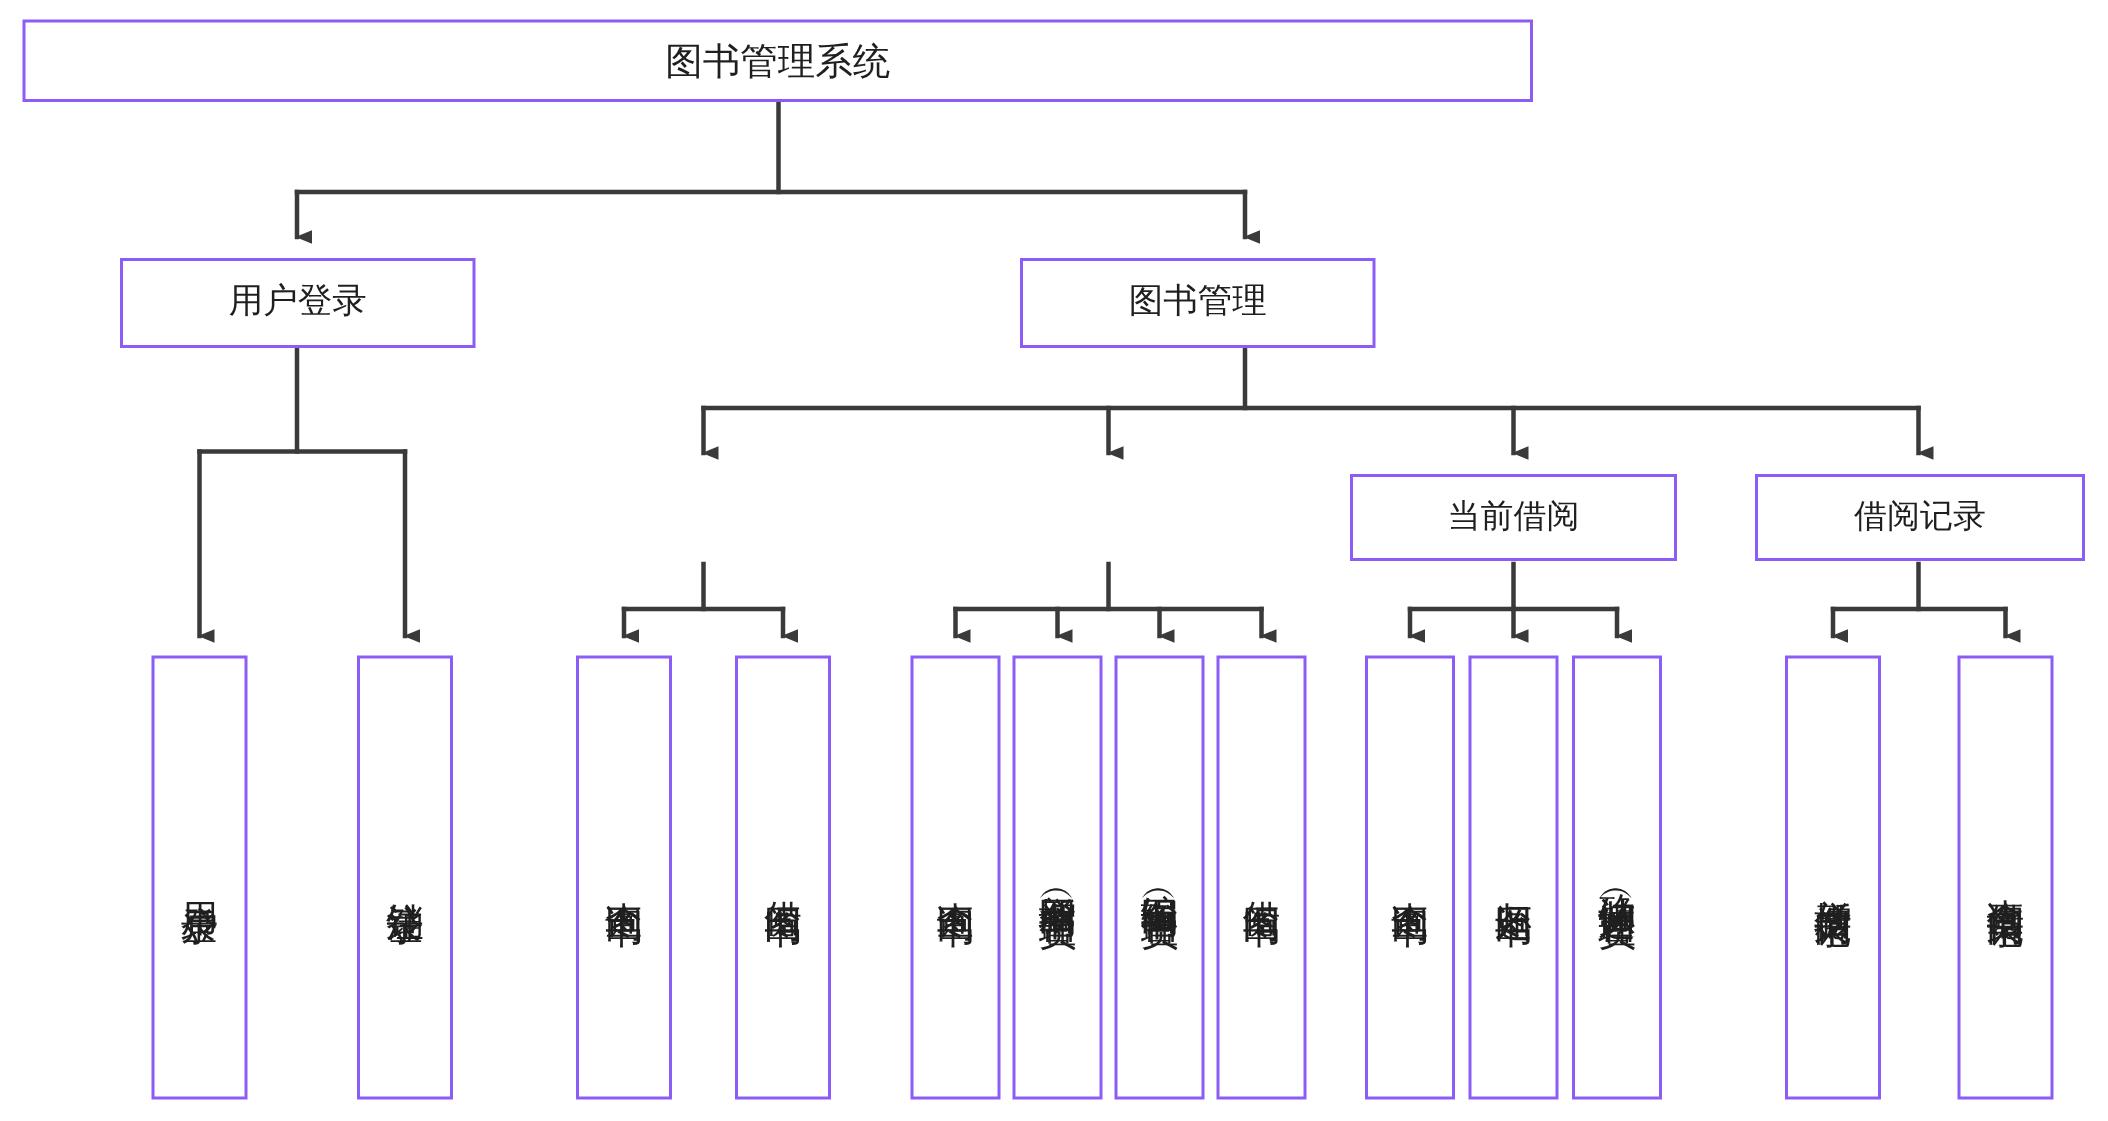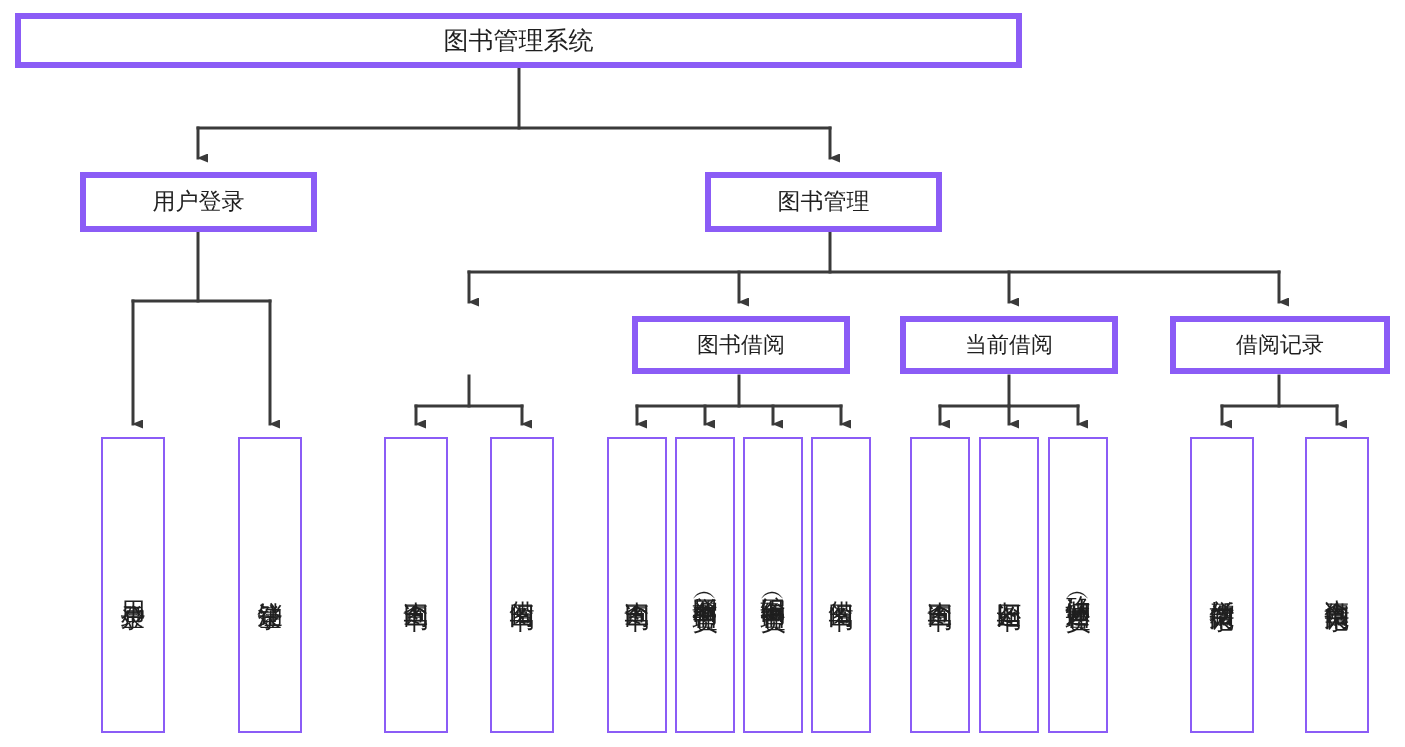--- a/index.html
+++ b/index.html
@@ -22,21 +22,21 @@
     left: 0;
     top: 0;
     width: 1405px;
     height: 747px;
     pointer-events: none;
   }
   .node {
     position: absolute;
     box-sizing: border-box;
     background: #ffffff;
-    border: 6px solid #8b5cf6;
+    border: 2px solid #8b5cf6;
     display: flex;
     align-items: center;
     justify-content: center;
     color: #1f1f1f;
   }
   .node .label {
     display: block;
     text-align: center;
     line-height: 1.18;
     white-space: nowrap;
@@ -126,27 +126,24 @@
     </g>
   </svg>
 
   <div class="node node-root" style="left:15px; top:13px; width:1007px; height:55px;">
     <span class="label">图书管理系统</span>
   </div>
 
   <div class="node node-level2" style="left:80px; top:172px; width:237px; height:60px;">
     <span class="label">用户登录</span>
   </div>
-  <div class="node node-level2" style="left:705px; top:172px; width:237px; height:60px;">
+  <div class="node node-level2" style="left:680px; top:172px; width:237px; height:60px;">
     <span class="label">图书管理</span>
   </div>
 
-  <div class="node node-level3" style="left:632px; top:316px; width:218px; height:58px;">
-    <span class="label">图书借阅</span>
-  </div>
   <div class="node node-level3" style="left:900px; top:316px; width:218px; height:58px;">
     <span class="label">当前借阅</span>
   </div>
   <div class="node node-level3" style="left:1170px; top:316px; width:220px; height:58px;">
     <span class="label">借阅记录</span>
   </div>
 
   <div class="node node-leaf" style="left:101px; top:437px; width:64px; height:296px;">
     <span class="label">用户登录</span>
   </div>

